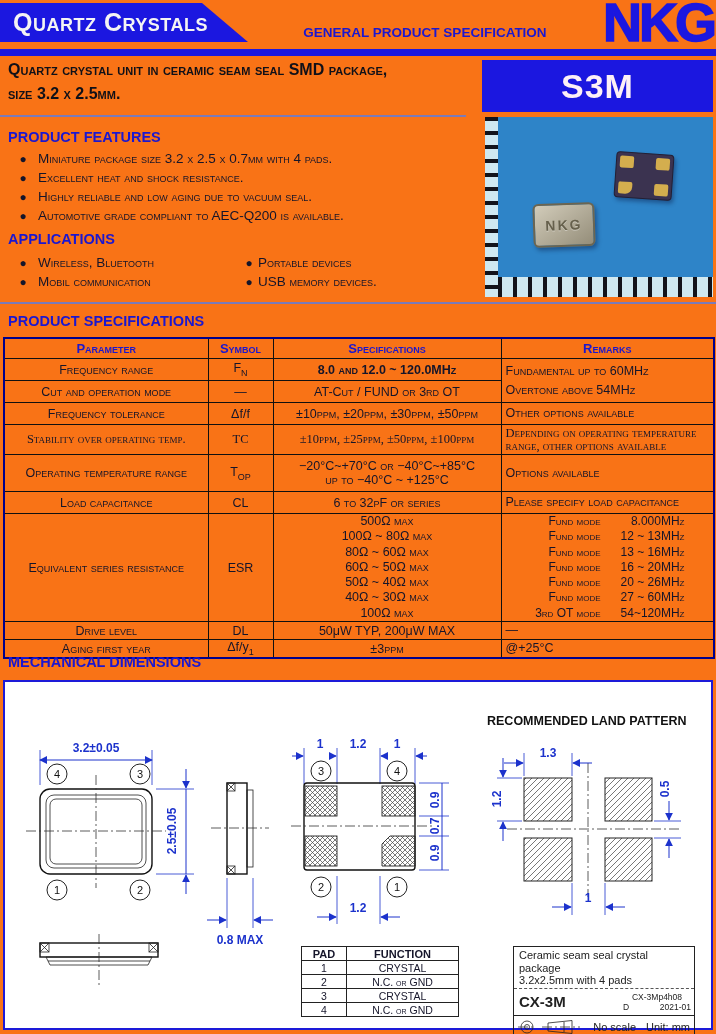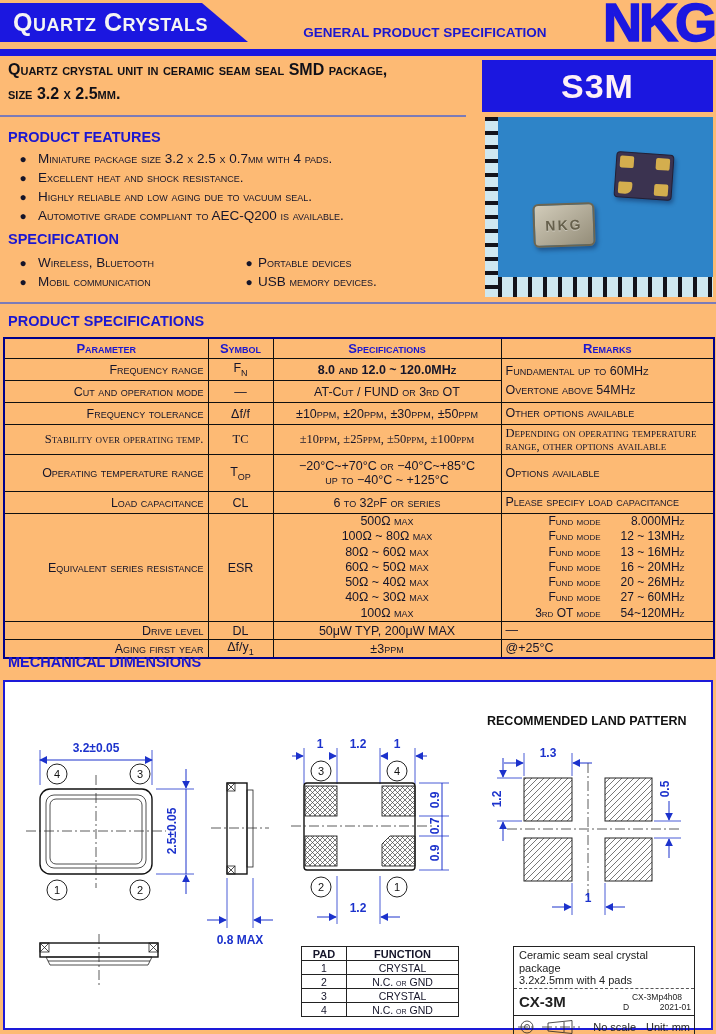--- a/index.html
+++ b/index.html
@@ -1,16 +1,16 @@
 <!DOCTYPE html>
 <html><head>
 <meta charset="utf-8">
 <style>
   html,body{margin:0;padding:0;background:#fff;}
-  #page{position:relative;width:716px;height:1034px;background:#fdba74;overflow:hidden;
+  #page{position:relative;width:716px;height:1034px;background:#f97316;overflow:hidden;
         font-family:"Liberation Sans",sans-serif;color:#15152a;}
   .sc{font-variant:small-caps;}
 
   
   .banner{position:absolute;left:0;top:3px;width:248px;height:39px;background:#1b17e0;
           clip-path:polygon(0 0,202px 0,248px 100%,0 100%);display:flex;align-items:center;}
   .banner-title{color:#f4f4f4;font-size:25px;font-weight:bold;padding-left:13px;letter-spacing:.5px;}
   .center-title{position:absolute;left:300px;top:25px;width:250px;text-align:center;
                 color:#1b17d0;font-weight:bold;font-size:13.5px;}
   .logo{position:absolute;right:2px;top:-9px;color:#1b17e0;font-size:54px;font-weight:900;
@@ -48,21 +48,21 @@
   .blist{position:absolute;font-size:13.5px;}
   .brow{display:flex;margin-bottom:5px;line-height:14px;}
   .bdot{width:30px;text-align:center;flex:0 0 30px;font-size:12px;}
   .bdot.narrow{width:18px;flex:0 0 18px;}
 
   
   table.spec{position:absolute;left:3px;top:337px;width:710px;border-collapse:collapse;
              table-layout:fixed;border:2px solid #00008b;}
   table.spec th,table.spec td{border:1px solid #101010;padding:0 4px;font-size:12.5px;}
   table.spec th{color:#1b17d0;font-size:13px;text-align:center;padding:2px 0;}
-  td.param{text-align:right;}
+  td.param{text-align:center;}
   td.sym{text-align:center;font-variant:normal;}
   td.spc{text-align:center;}
   td.rmk{text-align:left;font-size:11.5px;line-height:13px;}
   tr.h21>td{height:21px;} tr.h29>td{height:29px;font-family:Liberation Serif, serif;} tr.h36>td{height:36px;} tr.h17>td{height:17px;padding-top:0;padding-bottom:0;}
   .esrline{line-height:15.3px;}
   .esrrow{display:flex;line-height:15.3px;font-size:12px;}
   .esrrow .mode{flex:0 0 95px;text-align:right;}
   .esrrow .freq{width:84px;text-align:right;}
   sub.symsub{font-size:9px;}
 
@@ -158,21 +158,21 @@
     <div class="brow">
         <span class="bdot">●</span>
         <span>Highly reliable and low aging due to vacuum seal.</span>
       </div>
     <div class="brow">
         <span class="bdot">●</span>
         <span>Automotive grade compliant to AEC-Q200 is available.</span>
       </div>
   </div>
 
-  <div class="sec-head" style="left:8px;top:231px">SPECIFICATION</div>
+  <div class="sec-head" style="left:8px;top:231px">APPLICATIONS</div>
   <div class="blist sc" style="left:8px;top:256px;width:230px">
     <div class="brow">
         <span class="bdot">●</span>
         <span>Wireless, Bluetooth</span>
       </div>
     <div class="brow">
         <span class="bdot">●</span>
         <span>Mobil communication</span>
       </div>
   </div>

